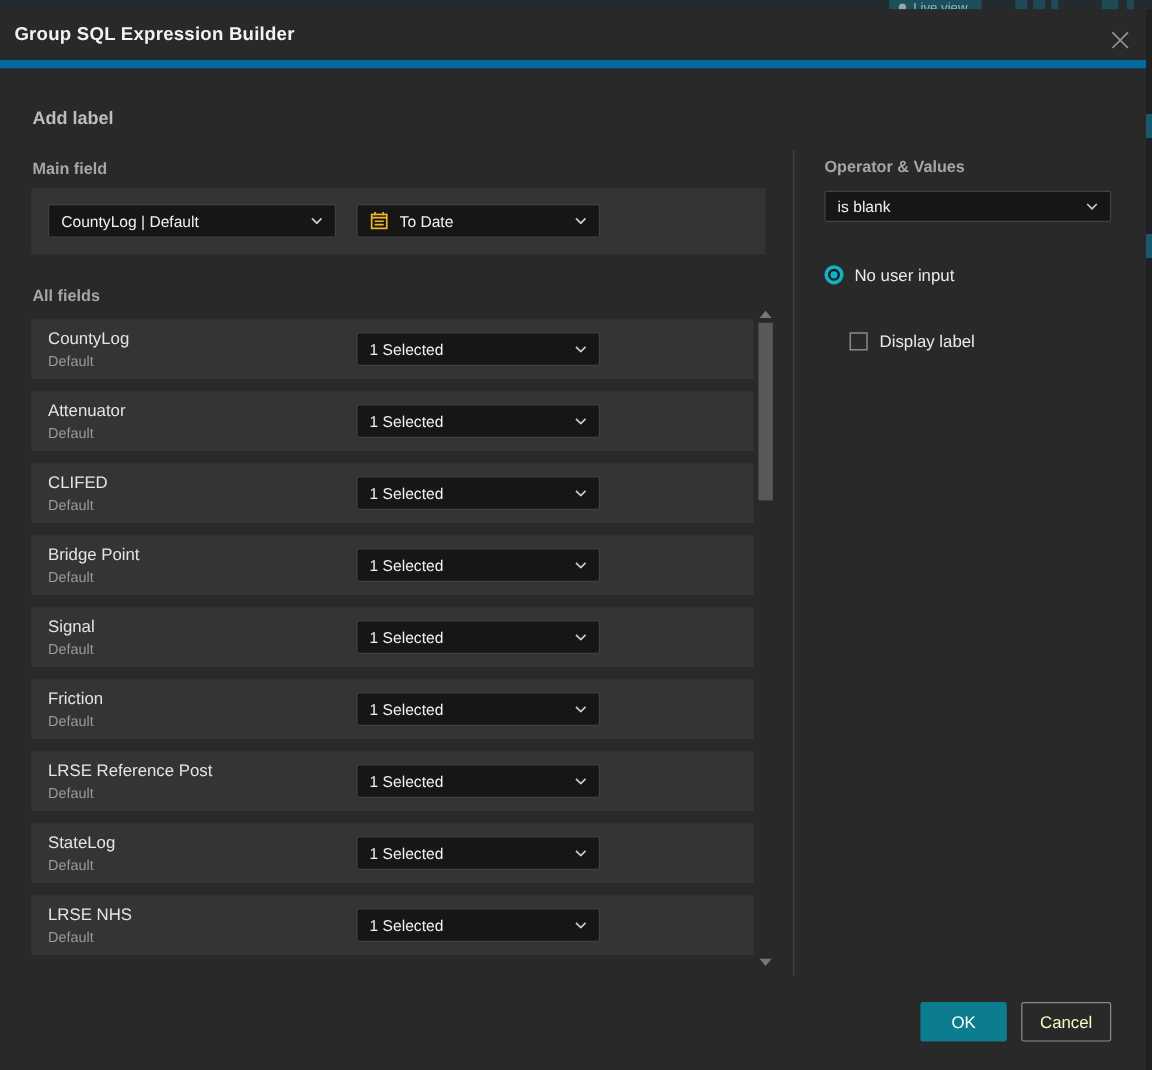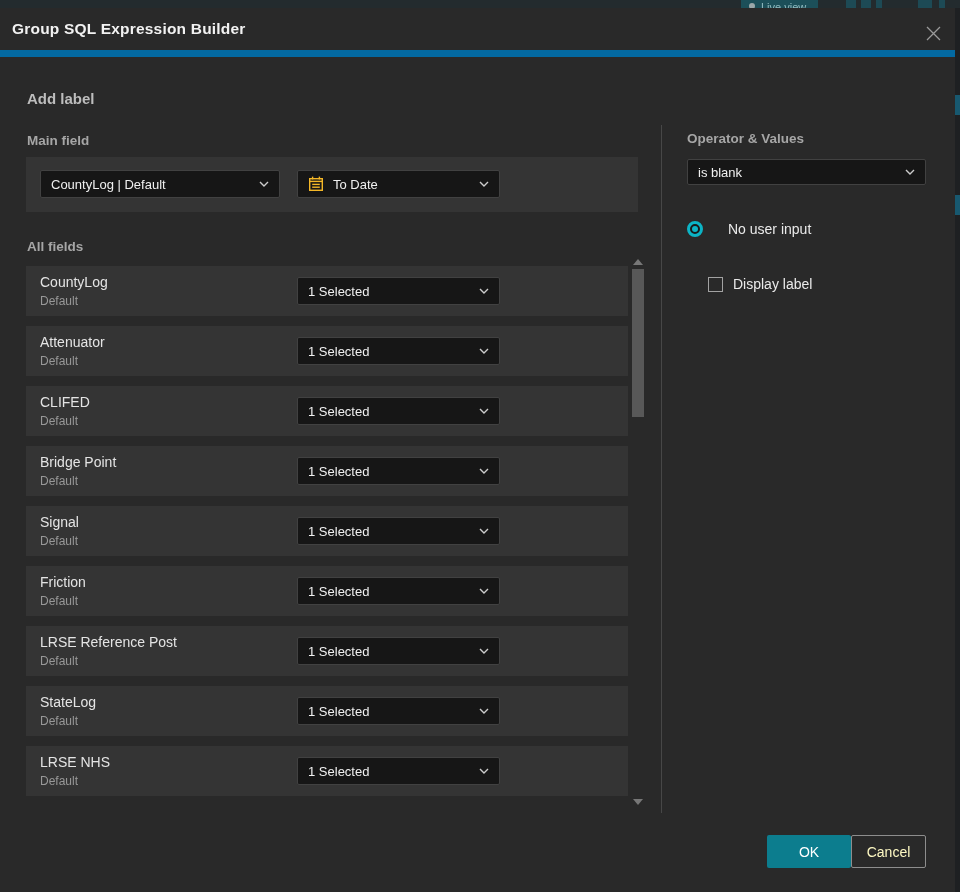--- a/index.html
+++ b/index.html
@@ -116,21 +116,21 @@
   .v-divider {
     position: absolute; left: 661px; top: 117px; width: 1px; height: 688px;
     background: #474747;
   }
 
   
   .operator-select { position: absolute; left: 687px; top: 151px; width: 239px; height: 26px; }
 
   .radio-row {
     position: absolute; left: 687px; top: 213px;
-    display: flex; align-items: center; gap: 25px; cursor: pointer; justify-content: flex-end;
+    display: flex; align-items: center; gap: 9px; cursor: pointer; justify-content: flex-end;
   }
   .radio-outer {
     width: 16px; height: 16px; border-radius: 50%;
     border: 3px solid var(--radio-teal, #0cb4c6);
     display: flex; align-items: center; justify-content: center;
     background: #1a1a1a; flex: none;
   }
   .radio-inner {
     width: 6px; height: 6px; border-radius: 50%;
     background: var(--radio-teal, #0cb4c6);
@@ -146,21 +146,21 @@
     background: transparent; flex: none;
   }
 
   
   .btn {
     position: absolute; top: 827px; height: 33px; border-radius: 2px;
     display: flex; align-items: center; justify-content: center;
     font-size: 14px; cursor: pointer;
   }
   .btn-ok {
-    left: 767px; width: 84px;
+    left: 767px; width: 72px;
     background: var(--accent-teal, #0c7d8e); color: #ffffff; border: none;
   }
   .btn-cancel {
     left: 851px; width: 75px;
     background: transparent; color: #fef9c3; border: 1px solid #8d8d8d;
   }
 </style>
 </head>
 <body>
 

